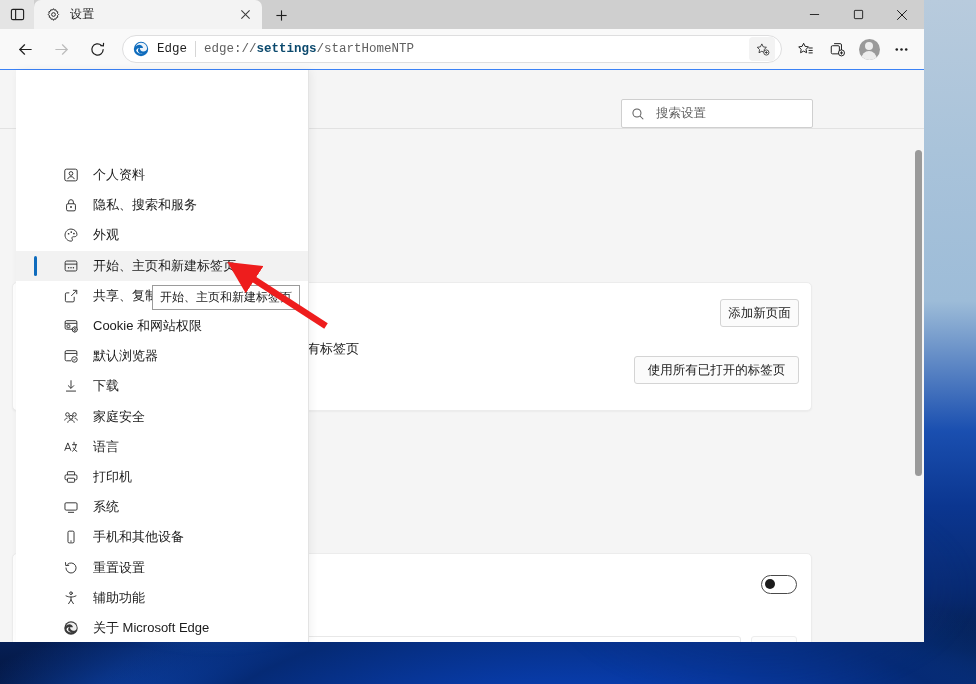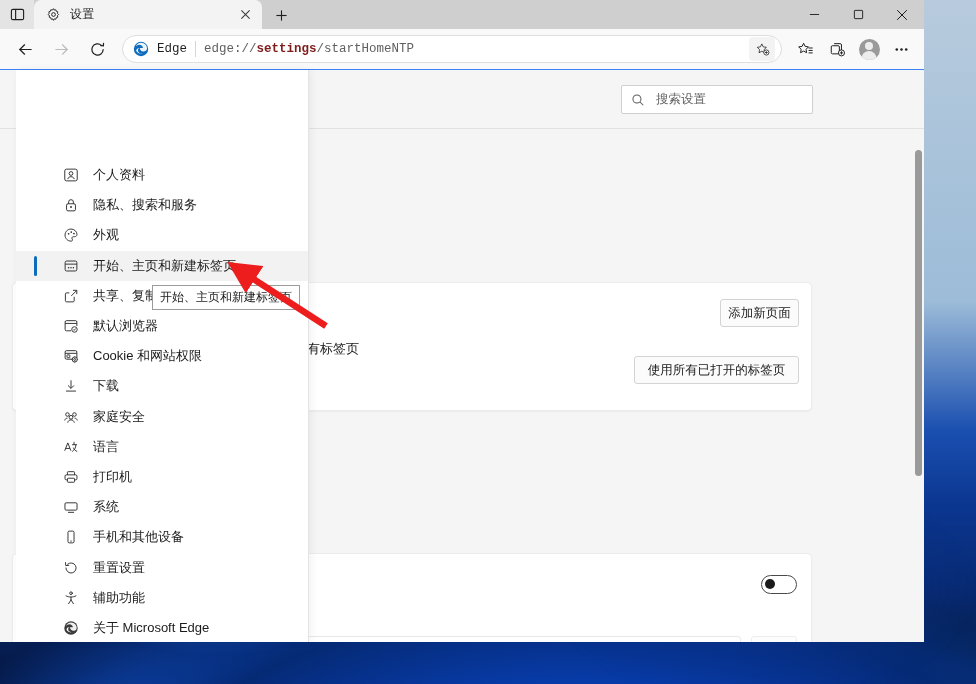--- a/index.html
+++ b/index.html
@@ -80,21 +80,21 @@
   .nav-btn.disabled { color: #b9b9b9; }
   #omnibox {
     flex: 1; height: 28px; margin: 0 6px; background: #ffffff;
     border: 1px solid #dededf; border-radius: 14px;
     display: flex; align-items: center; padding: 0 6px 0 10px; gap: 8px;
   }
   .ob-brand { display: flex; align-items: center; gap: 6px; }
   .ob-brand-text { font-size: 12.5px; color: #1f1f1f; }
   .ob-sep { width: 1px; height: 16px; background: #d6d6d6; }
   .ob-url { flex: 1; font-size: 12.5px; color: #606060; white-space: nowrap; overflow: hidden; }
-  .ob-url b { color: #7f1d1d; font-weight: 600; }
+  .ob-url b { color: #0c4a6e; font-weight: 600; }
   .ob-fav { width: 26px; height: 24px; display: flex; align-items: center; justify-content: center; border-radius: 4px; background:#f3f3f3; }
   .tb-icon { width: 30px; height: 30px; display: flex; align-items: center; justify-content: center; border-radius: 4px; color: #1f1f1f; }
   .avatar-btn { width: 30px; height: 30px; display: flex; align-items: center; justify-content: center; }
   .avatar {
     width: 21px; height: 21px; border-radius: 50%; background: #9a9a9a; position: relative; overflow: hidden;
   }
   .avatar::before { content:""; position:absolute; left:50%; top:3px; width:8px; height:8px; border-radius:50%; background:#ededed; transform:translateX(-50%); }
   .avatar::after { content:""; position:absolute; left:50%; top:12.5px; width:15px; height:12px; border-radius:8px 8px 0 0; background:#ededed; transform:translateX(-50%); }
 
   
@@ -103,21 +103,21 @@
   
   #settings-header {
     position: absolute; left: 0; top: 0; width: 924px; height: 59px;
     background: #f5f5f5; border-bottom: 1px solid #e2e2e2;
     display: flex; align-items: center;
   }
   #hamburger { width: 38px; margin-left: 6px; display: flex; flex-direction: column; gap: 4px; align-items: center; }
   #hamburger i { display:block; width: 17px; height: 1.5px; background: #2a2a2a; }
   #settings-title { font-size: 21px; font-weight: 700; color: #1a1a1a; margin-left: 4px; }
   #search-settings {
-    position: absolute; left: 621px; top: 15px; width: 192px; height: 29px;
+    position: absolute; left: 621px; top: 29px; width: 192px; height: 29px;
     background: #ffffff; border: 1px solid #cfcfcf; border-radius: 2px;
     display: flex; align-items: center; padding: 0 9px; gap: 11px;
   }
   #search-settings .ph { font-size: 12.5px; color: #636363; }
 
   
   #content {
     position: absolute; left: 0; top: 59px; width: 924px; height: 513px;
     background: #f5f5f5; overflow: hidden;
   }
@@ -421,47 +421,47 @@
             <path d="M12.6 9.9v4.3a1.4 1.4 0 0 1-1.4 1.4H4.1a1.4 1.4 0 0 1-1.4-1.4V6.9a1.4 1.4 0 0 1 1.4-1.4h3"></path>
             <path d="M9.3 8.9l6-6"></path>
             <polyline points="11.2,2.6 15.5,2.6 15.5,6.9"></polyline>
           </svg>
         </span>
         <span class="mi-label">共享、复制和粘贴</span>
       </div>
       <div class="menu-item">
         <span class="mi-icon">
           <svg width="16" height="16" viewBox="0 0 18 18" fill="none" stroke="#2b2b2b" stroke-width="1.05">
-            <path d="M15.6 9V4.5a1.5 1.5 0 0 0-1.5-1.5H3.9a1.5 1.5 0 0 0-1.5 1.5v8.4a1.5 1.5 0 0 0 1.5 1.5H9"></path>
-            <line x1="2.4" y1="6.1" x2="15.6" y2="6.1"></line>
-            <circle cx="12.9" cy="12.9" r="3.1" fill="#fff"></circle>
-            <polyline points="11.5,12.9 12.5,13.9 14.4,11.8"></polyline>
-          </svg>
-        </span>
-        <span class="mi-label">默认浏览器</span>
-      </div>
-      <div class="menu-item">
-        <span class="mi-icon">
-          <svg width="16" height="16" viewBox="0 0 18 18" fill="none" stroke="#2b2b2b" stroke-width="1.05">
             <rect x="2.4" y="3" width="13.2" height="9.6" rx="1.5"></rect>
             <line x1="2.4" y1="6" x2="15.6" y2="6"></line>
             <rect x="4.5" y="7.7" width="3.2" height="3.2" rx=".5"></rect>
             <circle cx="13.2" cy="12.9" r="2.9" fill="#fff"></circle>
             <circle cx="13.2" cy="12.9" r="1.1"></circle>
             <line x1="13.2" y1="9.6" x2="13.2" y2="10.4"></line>
             <line x1="13.2" y1="15.4" x2="13.2" y2="16.2"></line>
             <line x1="9.9" y1="12.9" x2="10.7" y2="12.9"></line>
             <line x1="15.7" y1="12.9" x2="16.5" y2="12.9"></line>
           </svg>
         </span>
         <span class="mi-label">Cookie 和网站权限</span>
       </div>
       <div class="menu-item">
         <span class="mi-icon">
           <svg width="16" height="16" viewBox="0 0 18 18" fill="none" stroke="#2b2b2b" stroke-width="1.05">
+            <path d="M15.6 9V4.5a1.5 1.5 0 0 0-1.5-1.5H3.9a1.5 1.5 0 0 0-1.5 1.5v8.4a1.5 1.5 0 0 0 1.5 1.5H9"></path>
+            <line x1="2.4" y1="6.1" x2="15.6" y2="6.1"></line>
+            <circle cx="12.9" cy="12.9" r="3.1" fill="#fff"></circle>
+            <polyline points="11.5,12.9 12.5,13.9 14.4,11.8"></polyline>
+          </svg>
+        </span>
+        <span class="mi-label">默认浏览器</span>
+      </div>
+      <div class="menu-item">
+        <span class="mi-icon">
+          <svg width="16" height="16" viewBox="0 0 18 18" fill="none" stroke="#2b2b2b" stroke-width="1.05">
             <line x1="9" y1="2.6" x2="9" y2="11.6"></line>
             <polyline points="5.6,8.3 9,11.7 12.4,8.3"></polyline>
             <line x1="3.4" y1="14.7" x2="14.6" y2="14.7"></line>
           </svg>
         </span>
         <span class="mi-label">下载</span>
       </div>
       <div class="menu-item">
         <span class="mi-icon">
           <svg width="16" height="16" viewBox="0 0 18 18" fill="none" stroke="#2b2b2b" stroke-width="1.05">

